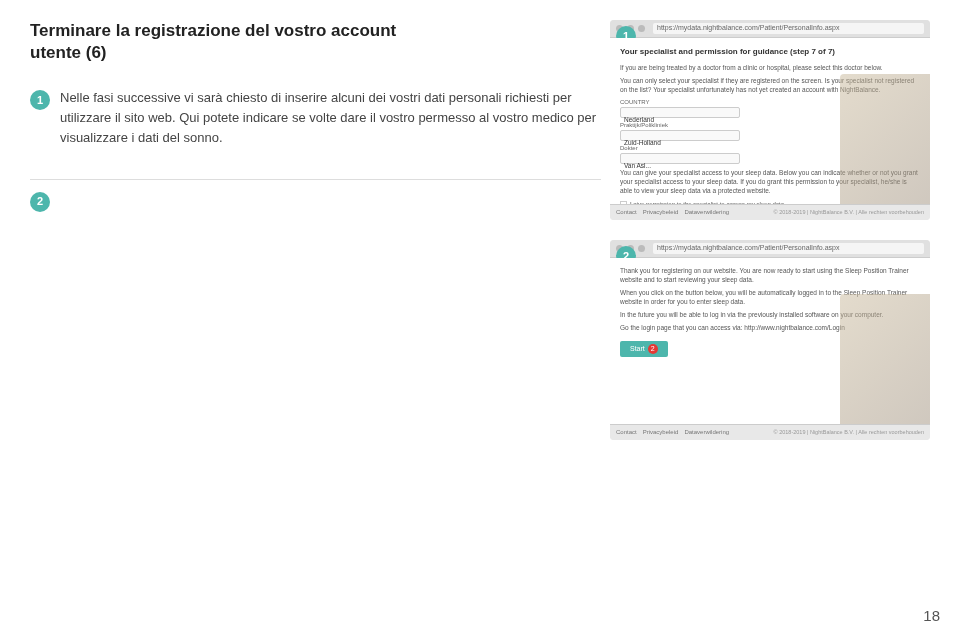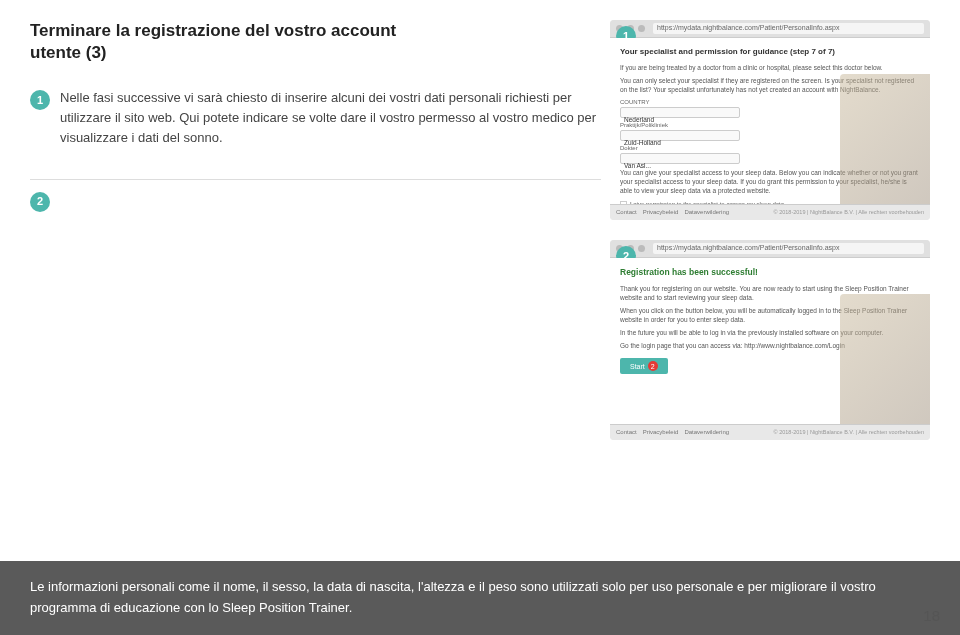--- a/index.html
+++ b/index.html
@@ -325,21 +325,21 @@
 
 <div class="page-wrapper">
 
   <div class="main-content">
 
     <div class="left-column">
 
       <div class="title-section">
         <div class="page-title">
           <span>Terminare la registrazione del vostro account</span><br>
-          <span>utente (3)</span>
+          <span>utente (6)</span>
         </div>
       </div>
 
       <div class="step-block">
         <div class="top-step-num">1</div>
         <div class="step-block-content">
           <p>Nelle fasi successive vi sarà chiesto di inserire alcuni dei vostri dati personali richiesti per utilizzare il sito web. Qui potete indicare se volte dare il vostro permesso al vostro medico per visualizzare i dati del sonno.</p>
         </div>
       </div>
 
@@ -413,21 +413,20 @@
           <div class="browser-bar">
             <div class="browser-dot"></div>
             <div class="browser-dot"></div>
             <div class="browser-dot"></div>
             <div class="browser-url">
               <span class="browser-url-text">https://mydata.nightbalance.com/Patient/PersonalInfo.aspx</span>
             </div>
           </div>
           <div class="browser-content">
             <div class="success-content">
-              <h3>Registration has been successful!</h3>
               <p>Thank you for registering on our website. You are now ready to start using the Sleep Position Trainer website and to start reviewing your sleep data.</p>
               <p>When you click on the button below, you will be automatically logged in to the Sleep Position Trainer website in order for you to enter sleep data.</p>
               <p>In the future you will be able to log in via the previously installed software on your computer.</p>
               <p>Go the login page that you can access via: http://www.nightbalance.com/Login</p>
               <button class="btn-start">
                 <span>Start</span>
                 <span class="start-badge">2</span>
               </button>
             </div>
             <div class="person-bg"></div>
@@ -437,21 +436,18 @@
             <span class="footer-link">Privacybeleid</span>
             <span class="footer-link">Dataverwildering</span>
             <span class="footer-copyright">© 2018-2019 | NightBalance B.V. | Alle rechten voorbehouden</span>
           </div>
         </div>
       </div>
 
     </div>
   </div>
 
-  <div class="bottom-bar">
-    <span>Le informazioni personali come il nome, il sesso, la data di nascita, l'altezza e il peso sono utilizzati solo per uso personale e per migliorare il vostro programma di educazione con lo Sleep Position Trainer.</span>
-  </div>
 
   <div style="position:relative;">
     <span class="page-number">18</span>
   </div>
 
 </div>
 
 </body></html>

